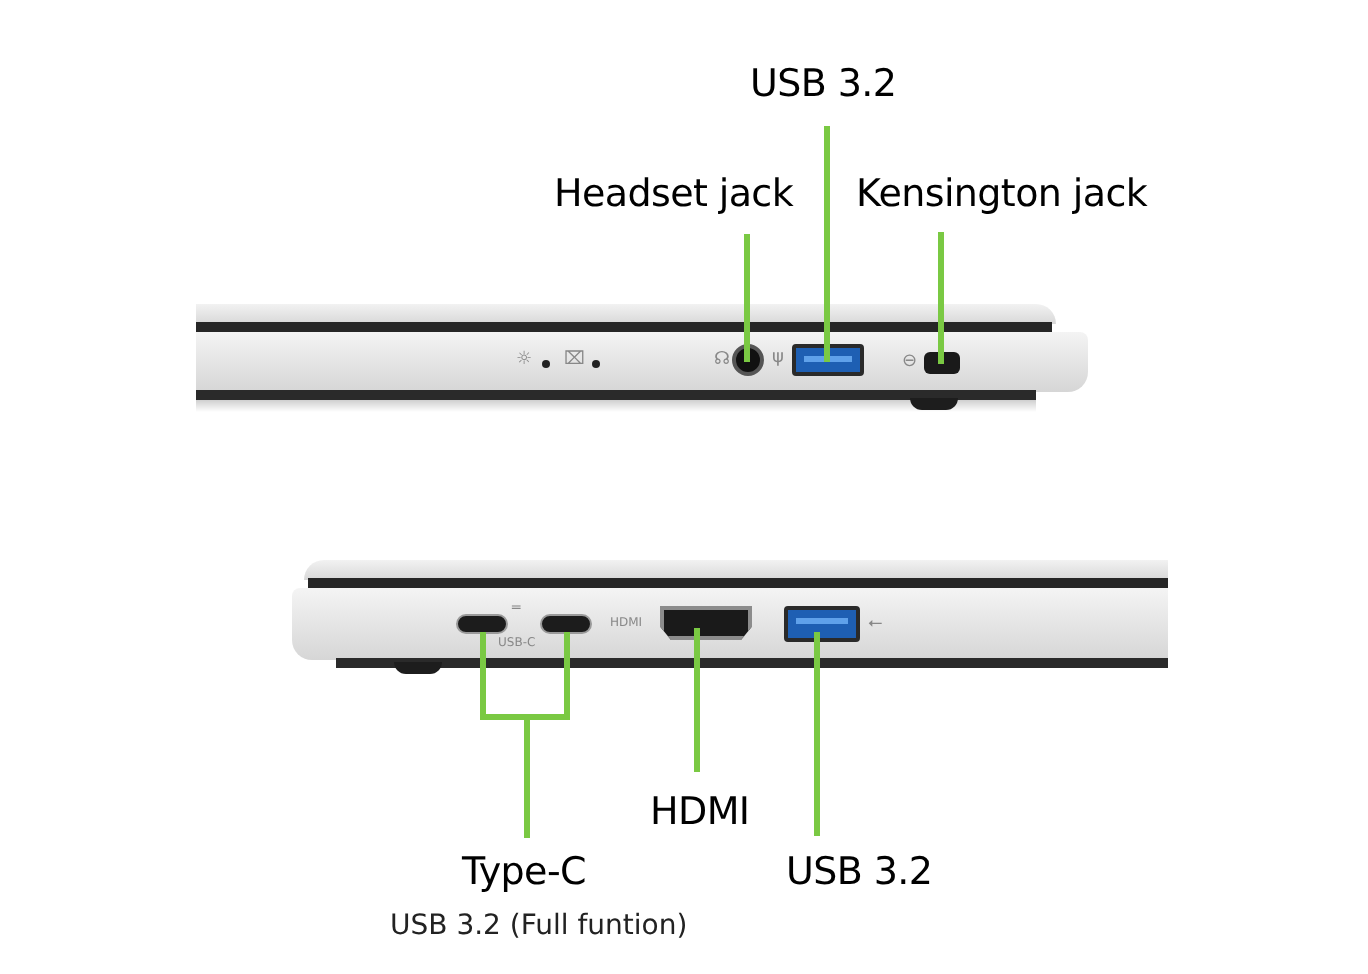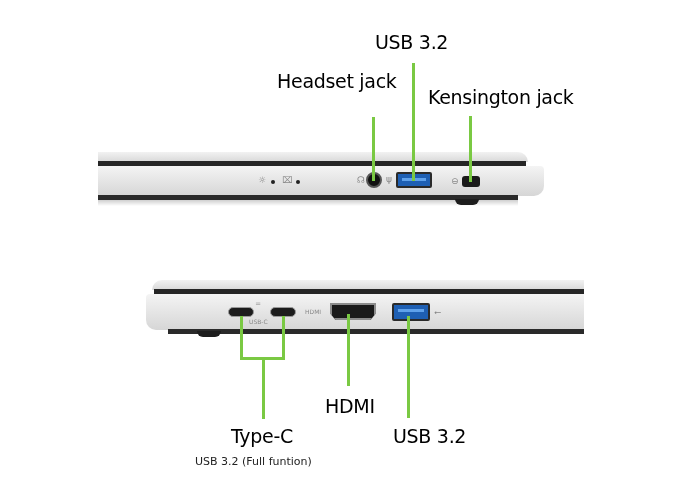--- a/index.html
+++ b/index.html
@@ -2,21 +2,21 @@
 <html><head>
   <meta charset="utf-8">
   <style>
     * { margin: 0; padding: 0; box-sizing: border-box; }
     body {
       width: 684px; height: 487px; background: #ffffff; position: relative;
       overflow: hidden; font-family: "DejaVu Sans", sans-serif; color: #1a1a1a;
     }
     .abs { position: absolute; }
     .label { position: absolute; font-size: 19px; white-space: nowrap; letter-spacing: -0.3px; color: #000000; }
-    .sublabel { position: absolute; font-size: 11px; white-space: nowrap; color: #222; }
+    .sublabel { position: absolute; font-size: 14px; white-space: nowrap; color: #222; }
     .line { position: absolute; background: #7ac943; }
     .vl { width: 3px; }
     .hl { height: 3px; }
 
     
     .lap1-lid { left: 98px; top: 152px; width: 430px; height: 10px; background: linear-gradient(#f2f2f2, #d8d8d8); border-radius: 0 10px 0 0; }
     .lap1-gap { left: 98px; top: 161px; width: 428px; height: 5px; background: #262626; }
     .lap1-base { left: 98px; top: 166px; width: 446px; height: 30px; background: linear-gradient(#f4f4f4, #e2e2e2 60%, #d6d6d6); border-radius: 0 4px 10px 0; }
     .lap1-bottom { left: 98px; top: 195px; width: 420px; height: 5px; background: #2a2a2a; }
     .lap1-shade { left: 98px; top: 200px; width: 420px; height: 6px; background: linear-gradient(#cfcfcf, #ffffff); }
@@ -61,21 +61,21 @@
 <div class="usba" style="left:396px;top:172px;"></div>
 
 <span class="icon" style="left:451px;top:177px;">⊖</span>
 <div class="kens" style="left:462px;top:176px;"></div>
 
 <div class="line vl" style="left:412px;top:63px;height:118px;"></div>
 <div class="line vl" style="left:372px;top:117px;height:64px;"></div>
 <div class="line vl" style="left:469px;top:116px;height:66px;"></div>
 
 <div class="label" style="left:375px;top:31px;">USB 3.2</div>
-<div class="label" style="left:277px;top:70px;">Headset jack</div>
+<div class="label" style="left:277px;top:86px;">Headset jack</div>
 <div class="label" style="left:428px;top:86px;">Kensington jack</div>
 
 <div class="abs lap2-lid"></div>
 <div class="abs lap2-gap"></div>
 <div class="abs lap2-base"></div>
 <div class="abs lap2-bottom"></div>
 <div class="abs lap2-foot"></div>
 
 <div class="usbc" style="left:228px;top:307px;"></div>
 <div class="usbc" style="left:270px;top:307px;"></div>

